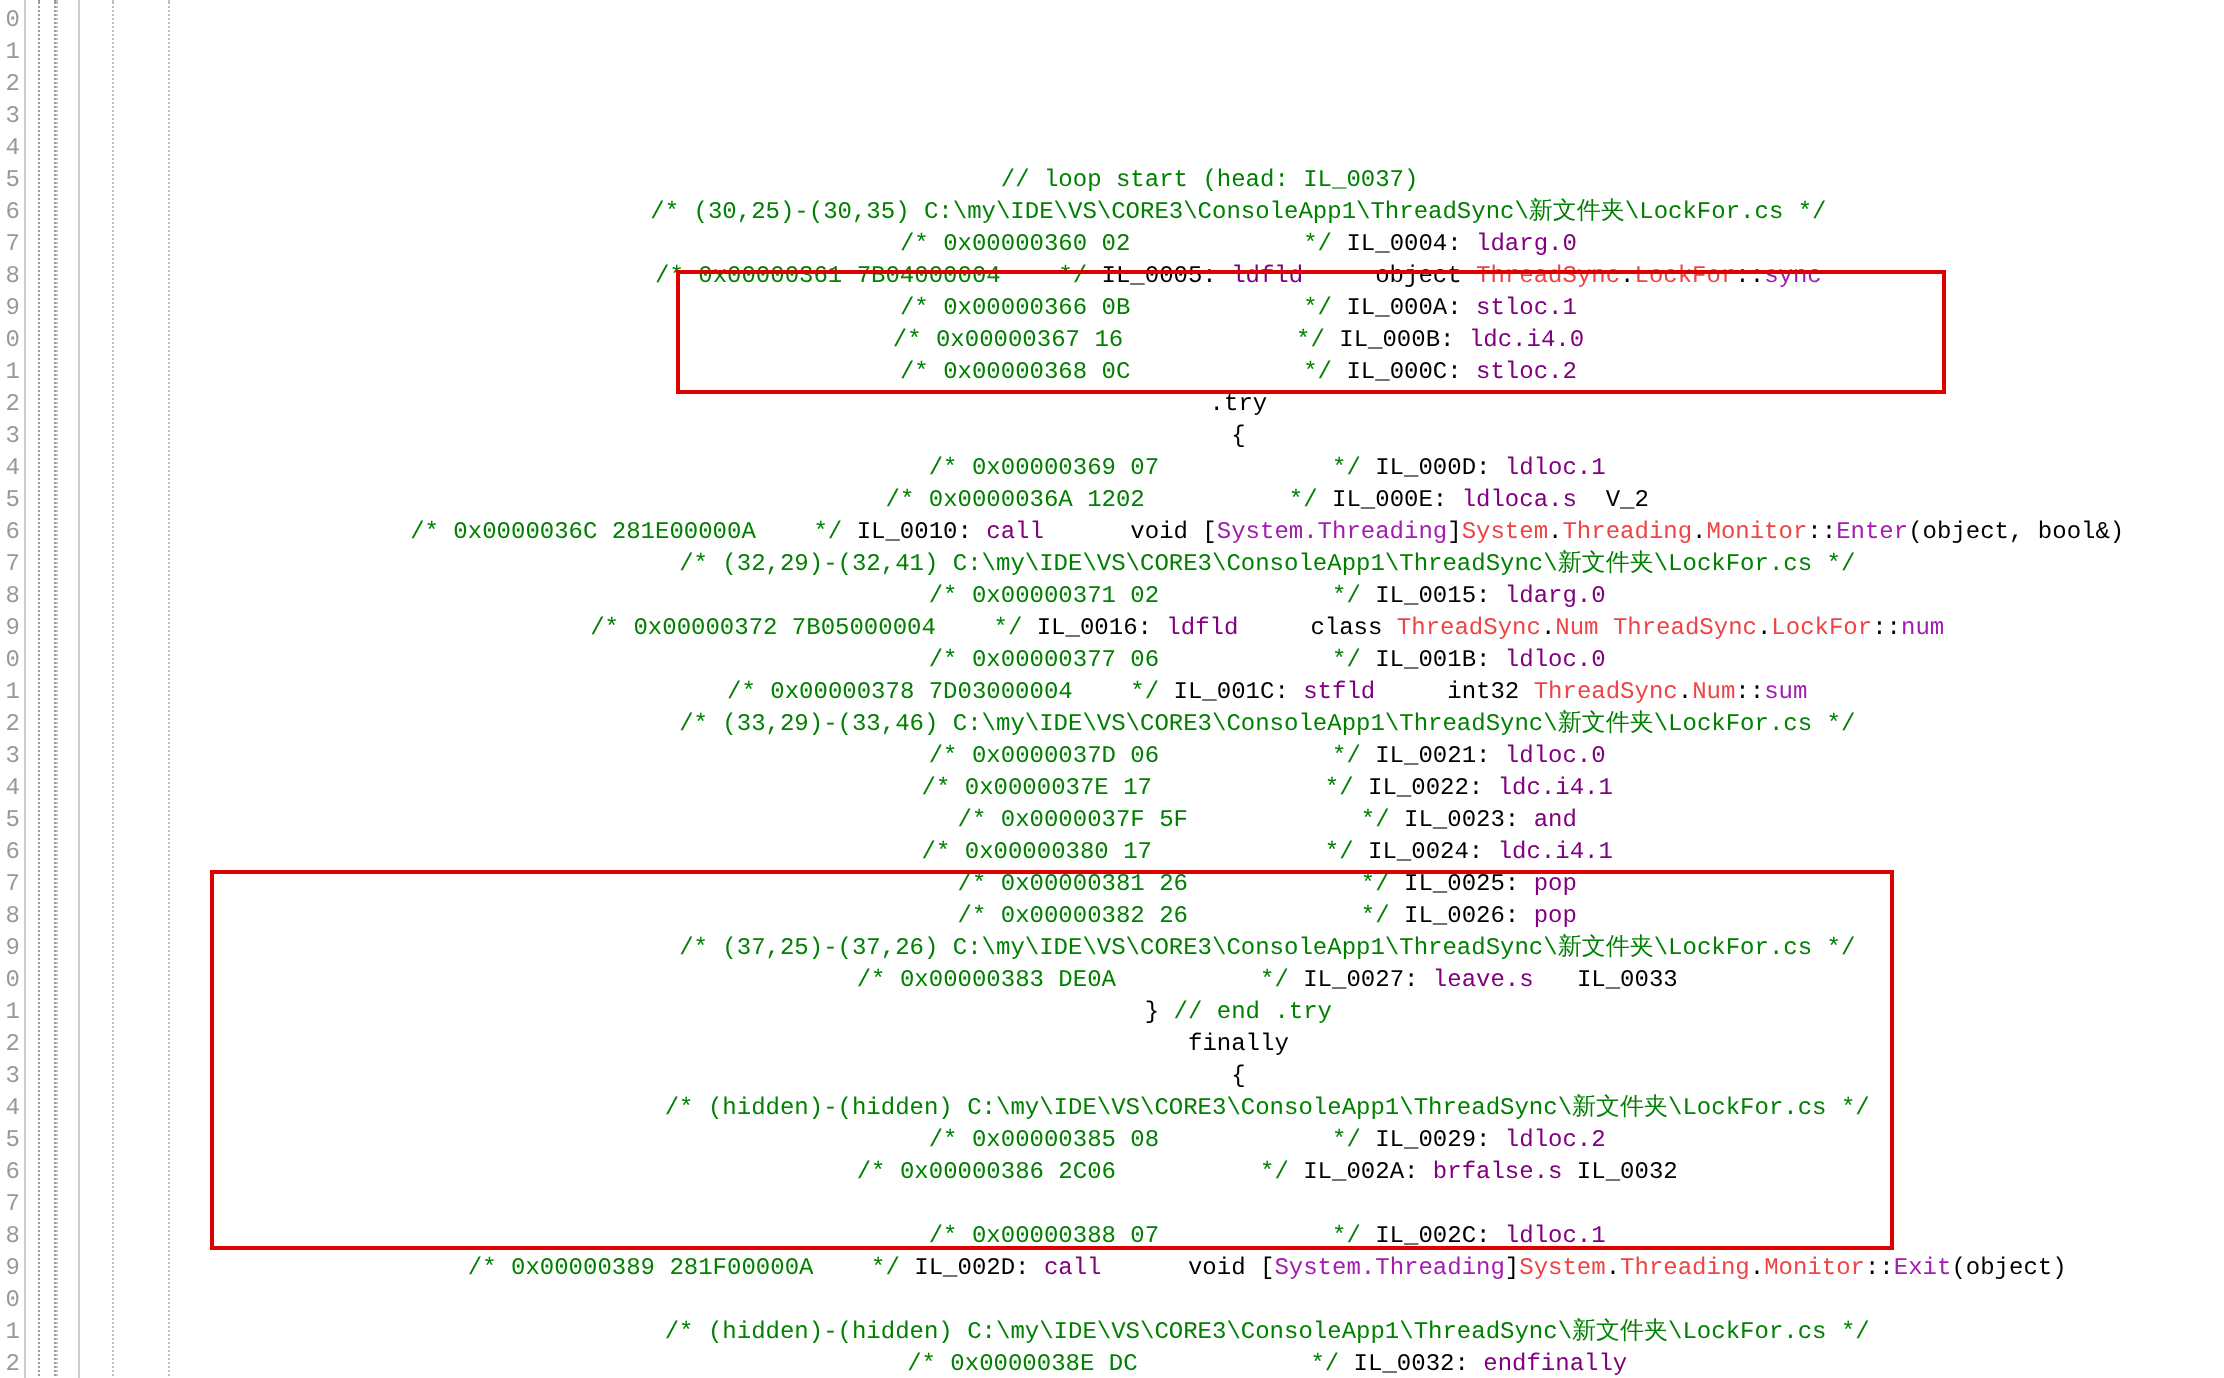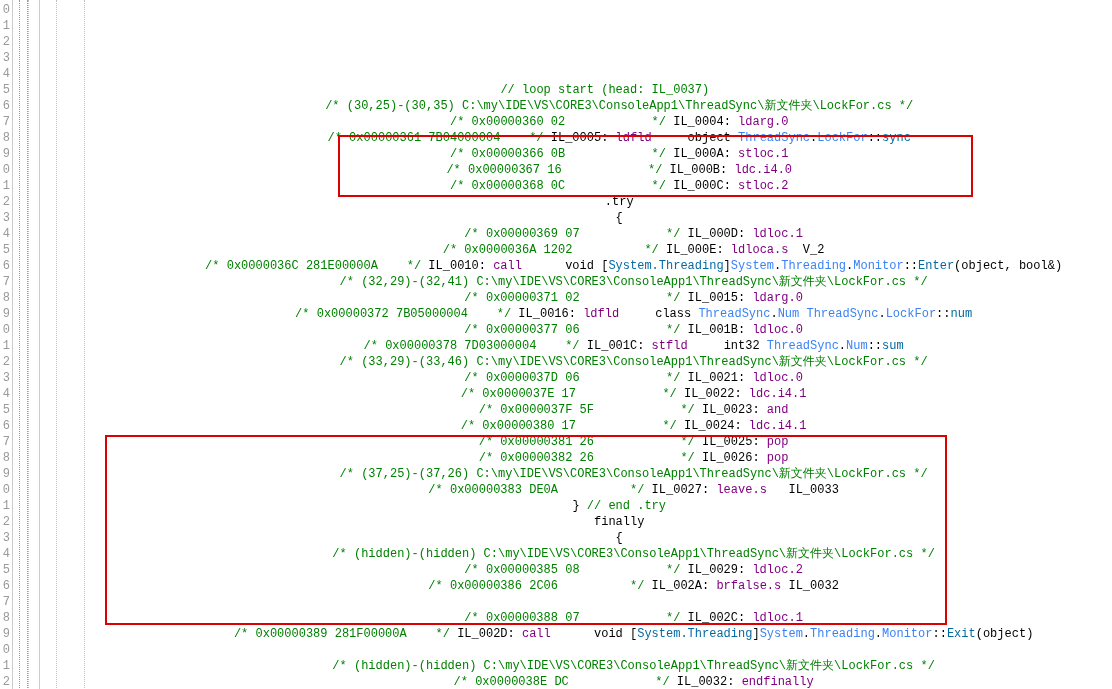--- a/index.html
+++ b/index.html
@@ -49,22 +49,22 @@
 .code {
   flex: 1;
   padding-top: 2px;
   white-space: pre;
   text-align: center;
 }
 .code .line { height: 16px; position: relative; }
 .comment { color: #008000; }
 .op { color: #800080; }
 .kw { color: #000000; }
-.brown { color: #0369a1; }
-.pink { color: #3b82f6; margin-top: 48px; }
+.brown { color: #a21caf; }
+.pink { color: #ef4444; margin-top: 48px; }
 .box-red {
   position: absolute;
   border: 2px solid #d00;
   pointer-events: none;
   z-index: 10;
 }
 .guide {
   position: absolute;
   top: 0;
   bottom: 0;

